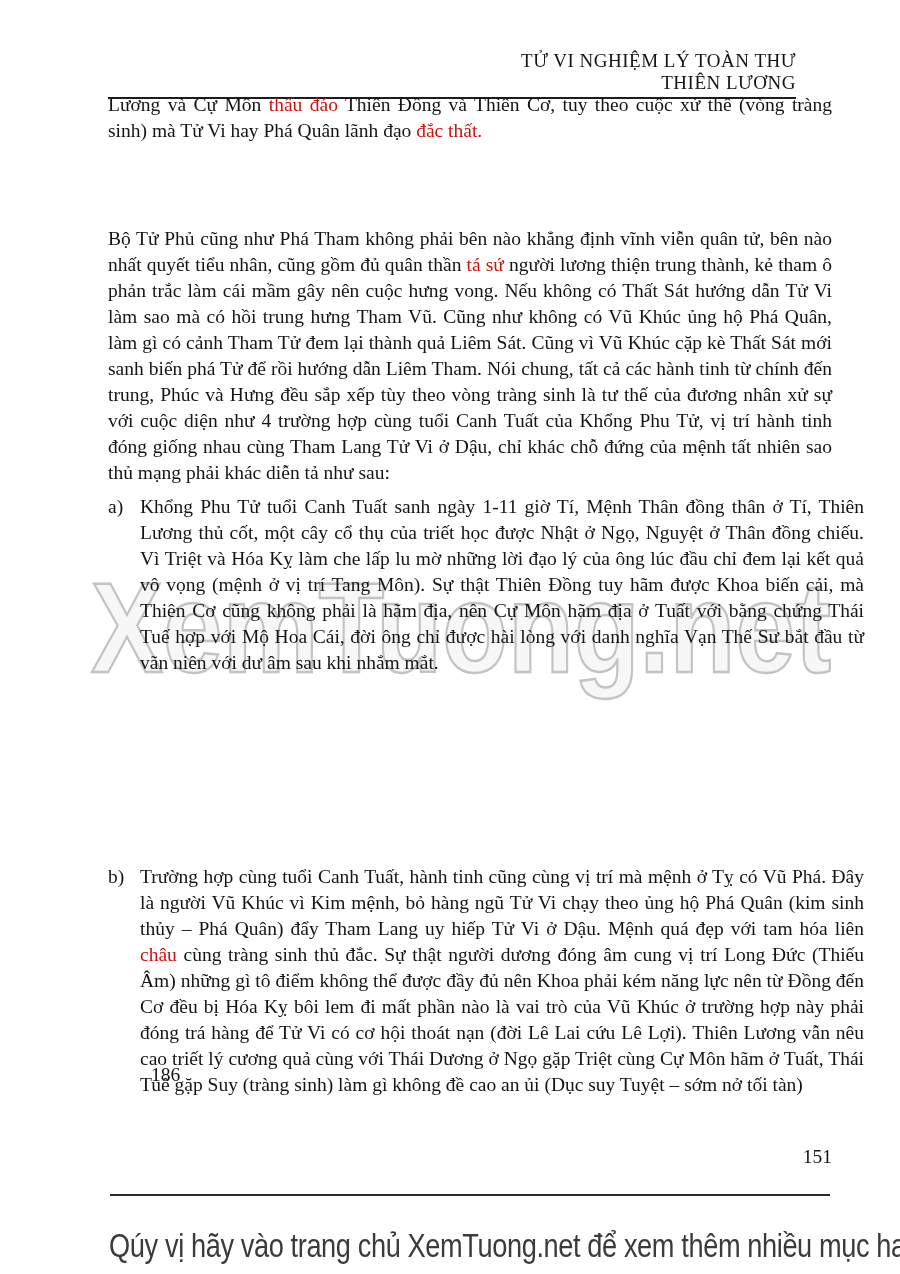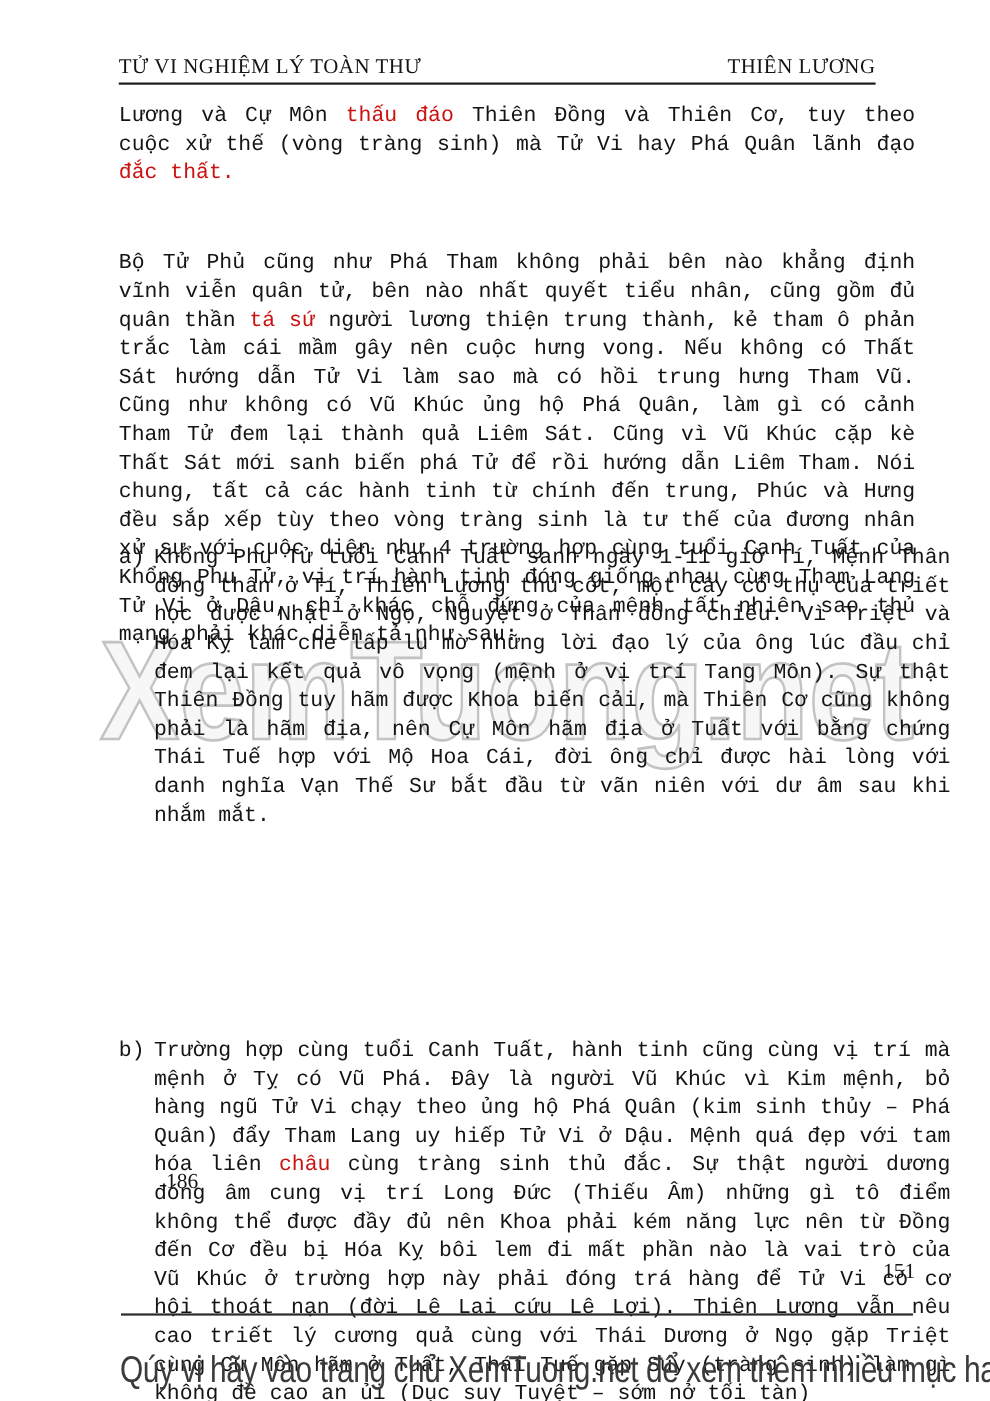--- a/index.html
+++ b/index.html
@@ -14,27 +14,26 @@
   .layer { position:relative; z-index:1; }
   .wmark {
     position:absolute; left:86px; top:558px; z-index:0;
     pointer-events:none;
   }
   .block { position:absolute; left:108px; width:724px; }
   .header {
     top:50px; width:688px;
     display:flex; justify-content:space-between; align-items:flex-end;
     font-size:19px; letter-spacing:0.5px;
-    border-bottom:2px solid #1c1c1c; padding-bottom:3px;
+    border-bottom:2px solid #1c1c1c; padding-bottom:3px;flex-direction:column;
   }
   .para {
     text-align:justify;
     font-size:19.5px; line-height:26px;
     margin:0;
-    font-family:Liberation Mono, monospace;
   }
   .pnum { font-size:19.5px; line-height:26px; }
   .pnum.right { text-align:right; }
   .pnum.left  { text-align:left;margin-left:43px; }
   .red { color:#cc1111; }
   .li { position:relative; padding-left:32px; }
   .li .lbl { position:absolute; left:0; top:0; }
   .rule {
     position:absolute; left:110px; top:1194px; width:720px; height:0;
     border-top:2px solid #2b2b2b;

